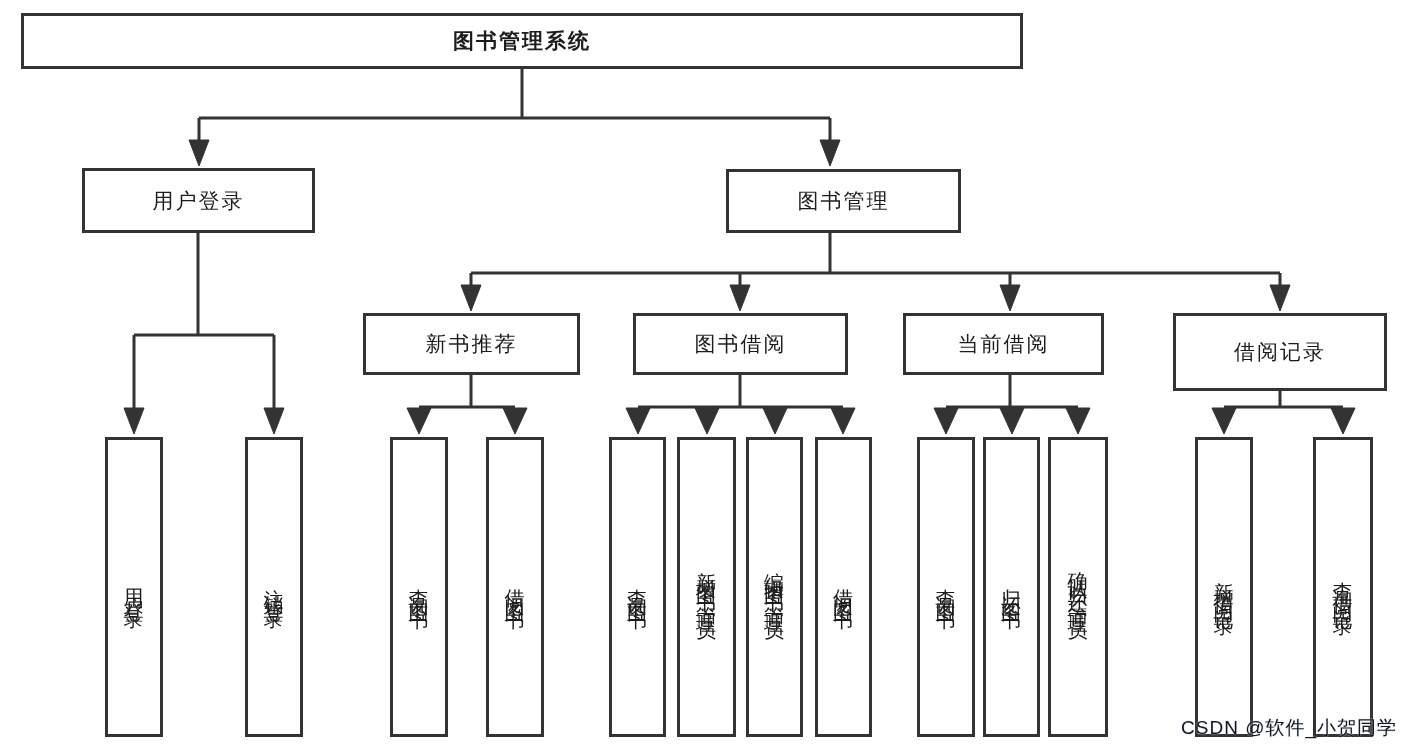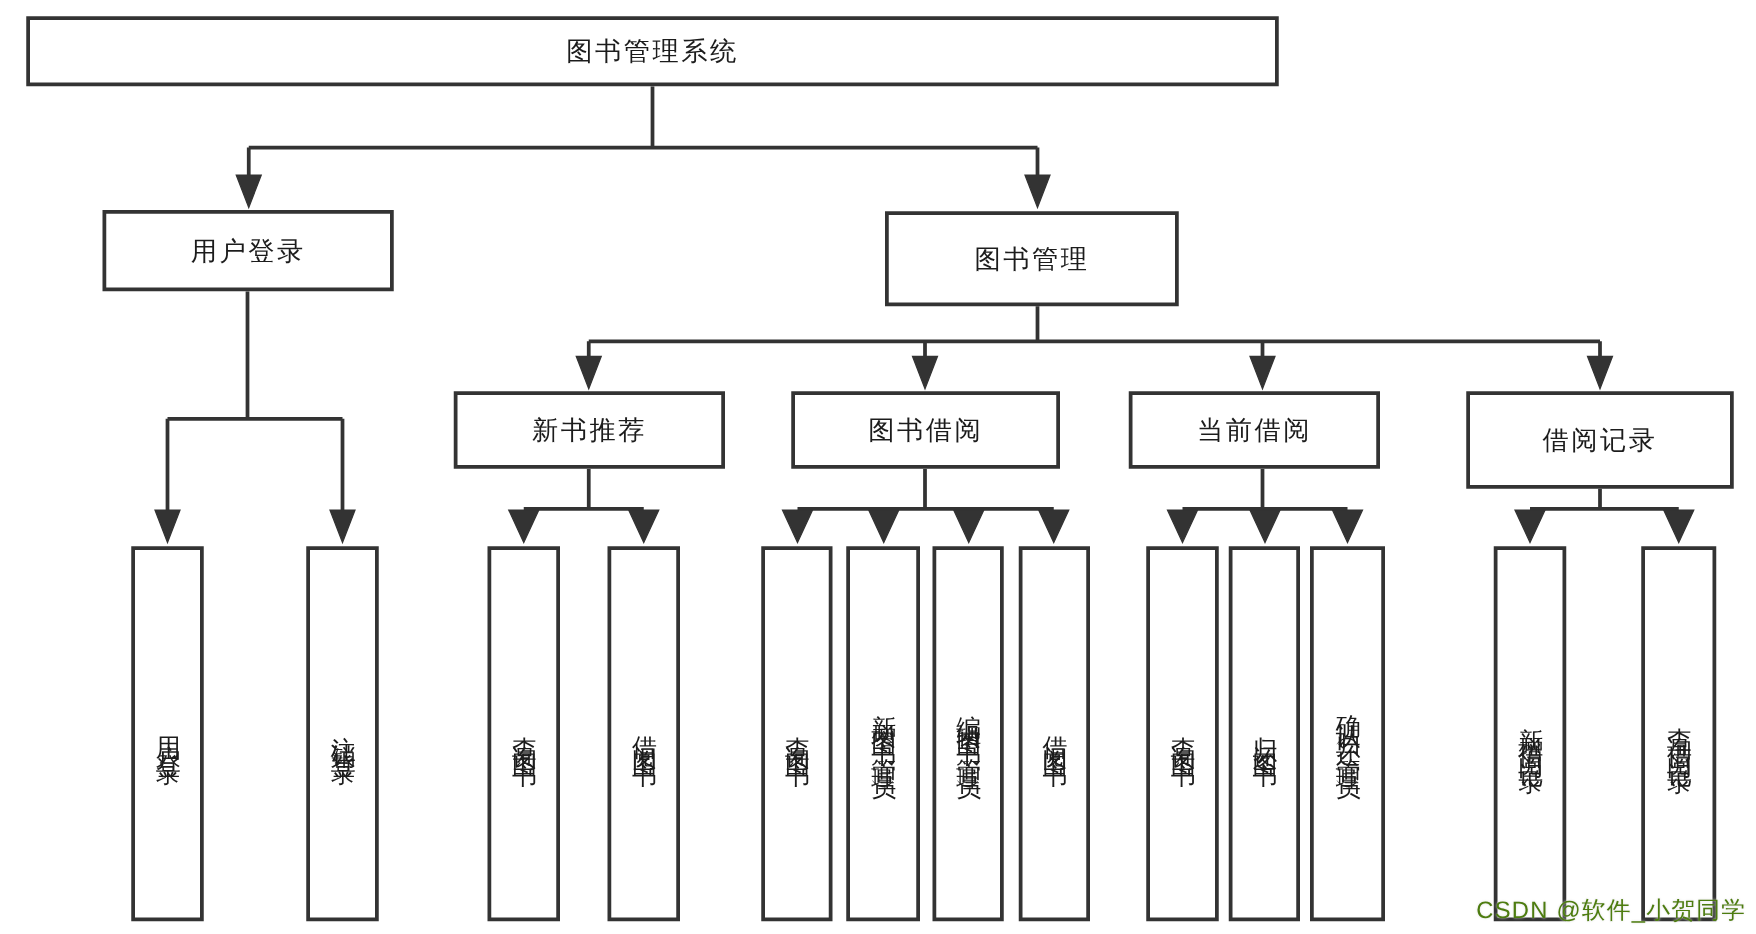--- a/index.html
+++ b/index.html
@@ -15,34 +15,34 @@
   .edges polygon{fill:#333333;stroke:#333333;}
   .box{
     position:absolute;
     box-sizing:border-box;
     background:#ffffff;
     border:3px solid #333333;
     display:flex;align-items:center;justify-content:center;
     color:#1c1c1c;
   }
   .box.h span{font-size:21px;letter-spacing:2px;white-space:nowrap;}
-  .box.title span{font-size:21px;letter-spacing:2px;}
+  .box.title span{font-size:21px;letter-spacing:2px;font-weight:bold;}
   .box.v span{
     writing-mode:vertical-rl;
     text-orientation:mixed;
     font-size:20px;
     letter-spacing:7px;
     line-height:1;
     white-space:nowrap;
   }
   .watermark{
     position:absolute;
     right:8px;bottom:6px;
     font-size:19px;
-    color:#4d7c0f;
+    color:#0f172a;
     text-shadow:0 0 2px #d9d9d9;
     letter-spacing:1px;
   }
 </style>
 </head>
 <body>
 
 <div class="stage">
 
   <svg class="edges" viewBox="0 0 1405 747" xmlns="http://www.w3.org/2000/svg">
@@ -81,21 +81,21 @@
     <polygon points="1331,408 1355,408 1343,434"></polygon>
   </svg>
 
   <div class="box h title" style="left:21px;top:13px;width:1002px;height:56px">
     <span>图书管理系统</span>
   </div>
 
   <div class="box h" style="left:82px;top:168px;width:233px;height:65px">
     <span>用户登录</span>
   </div>
-  <div class="box h" style="left:708px;top:169px;width:235px;height:76px">
+  <div class="box h" style="left:726px;top:169px;width:235px;height:64px">
     <span>图书管理</span>
   </div>
 
   <div class="box h" style="left:363px;top:313px;width:217px;height:62px">
     <span>新书推荐</span>
   </div>
   <div class="box h" style="left:633px;top:313px;width:215px;height:62px">
     <span>图书借阅</span>
   </div>
   <div class="box h" style="left:903px;top:313px;width:201px;height:62px">

